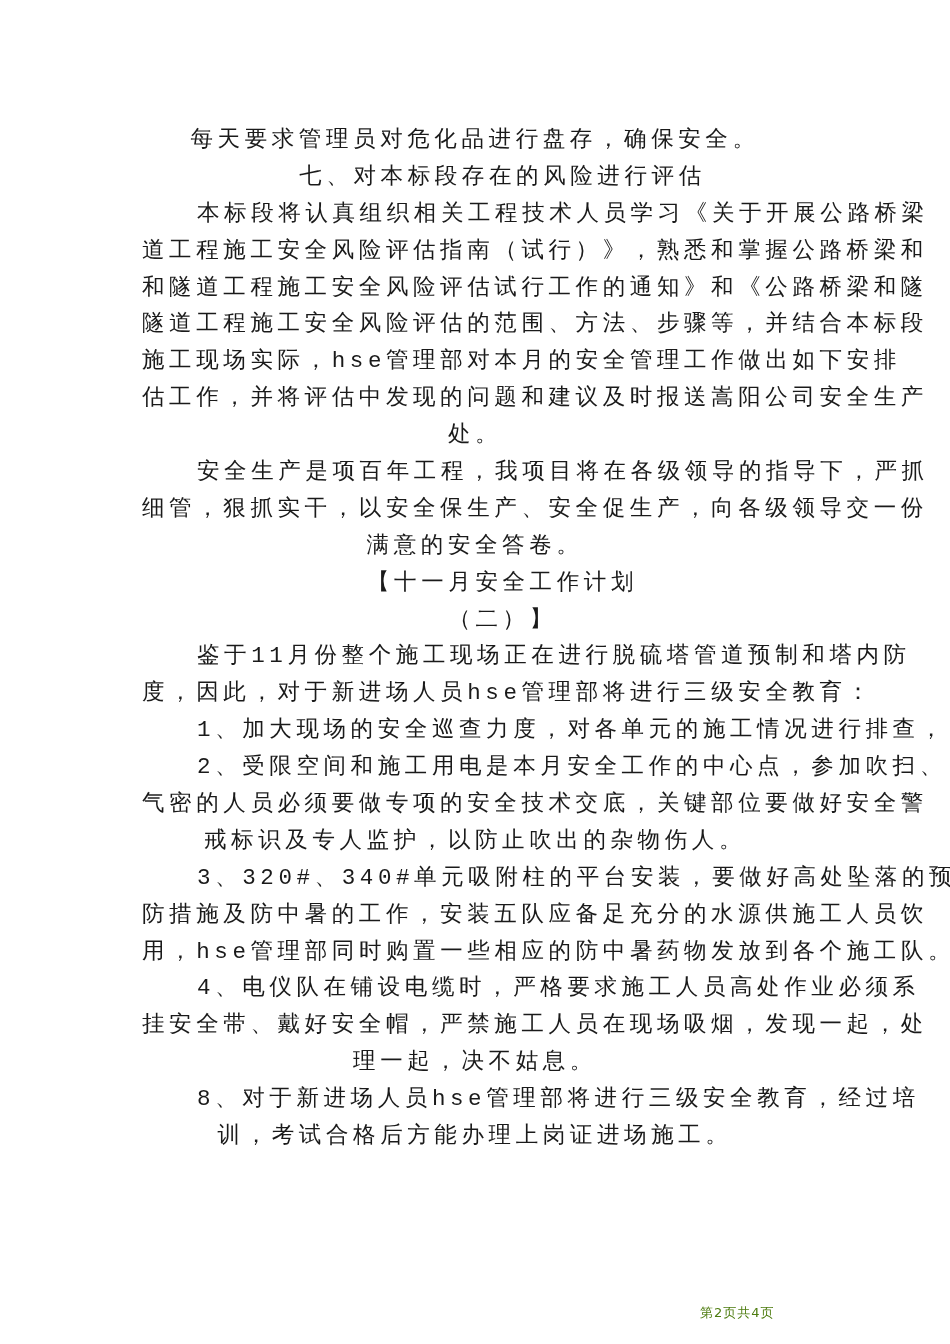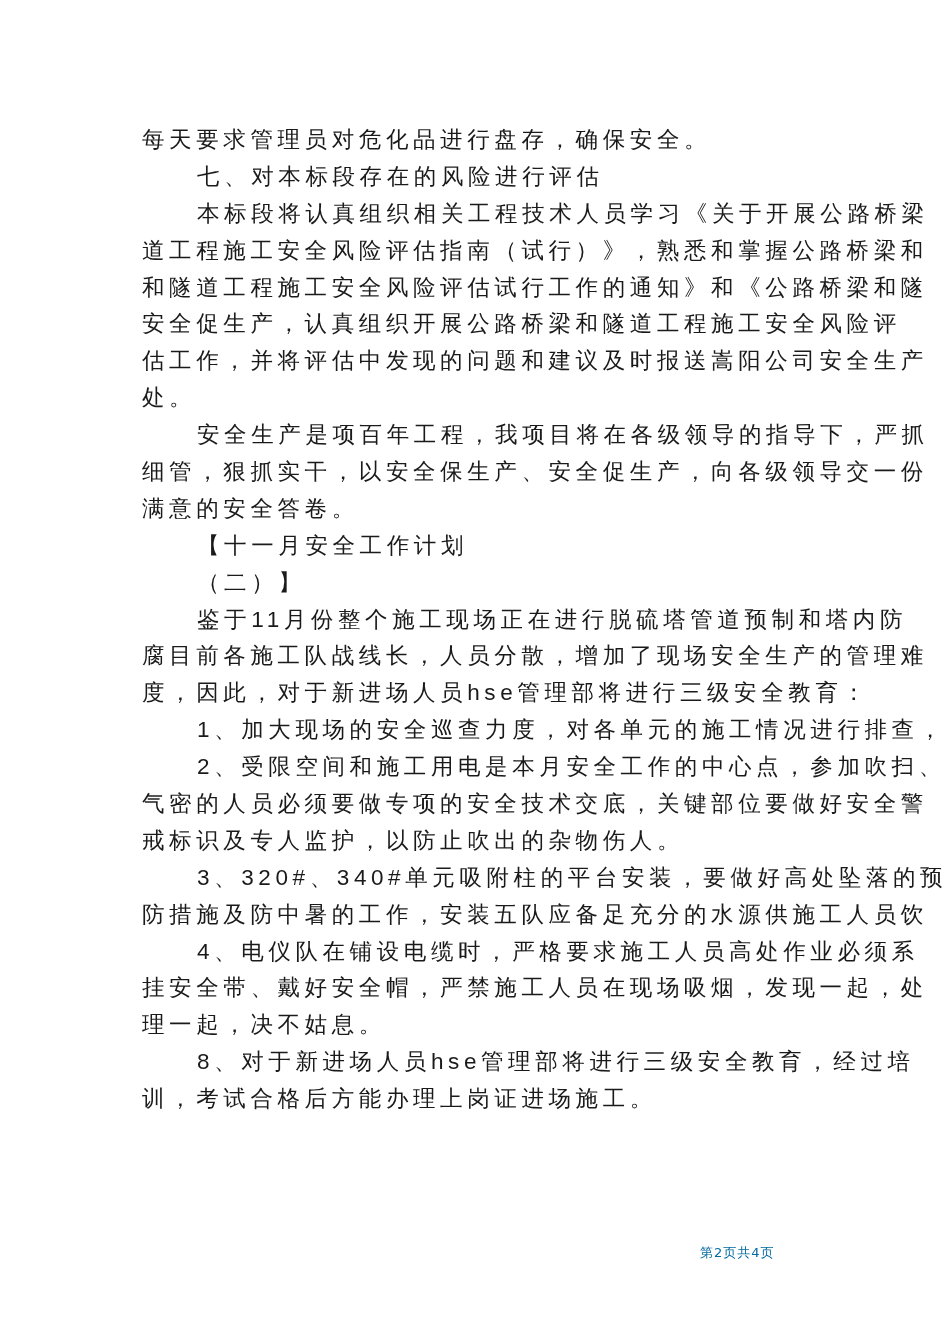--- a/index.html
+++ b/index.html
@@ -2,61 +2,63 @@
 <html><head>
   <meta charset="utf-8">
   <style>
     html, body { margin: 0; padding: 0; background: #ffffff; }
     body { width: 950px; height: 1344px; position: relative; overflow: hidden; }
     .page {
       position: absolute; left: 0; top: 0; width: 950px; height: 1344px; background: #ffffff;
     }
     .content {
       position: absolute; left: 142px; top: 122px; width: 666px;
-      font-family: Liberation Sans, sans-serif;
+      font-family: Liberation Mono, monospace;
       font-size: 22.5px;
       line-height: 36.9px;
       color: #1a1a1a;
       letter-spacing: 4.6px;
+      text-align: center;
     }
     .line { white-space: nowrap; height: 36.9px; }
     .indent { padding-left: 55px; }
     .footer {
-      position: absolute; left: 700px; top: 1244px; width: 120px;
+      position: absolute; left: 700px; top: 1304px; width: 120px;
       font-family: "DejaVu Sans", "Liberation Sans", sans-serif;
-      font-size: 13px; color: #0369a1; letter-spacing: 1px;
+      font-size: 13px; color: #4d7c0f; letter-spacing: 1px;
     }
   </style>
 </head>
 <body>
 
 <div class="page">
   <div class="content">
     <div class="line">每天要求管理员对危化品进行盘存，确保安全。</div>
     <div class="line indent">七、对本标段存在的风险进行评估</div>
     <div class="line indent">本标段将认真组织相关工程技术人员学习《关于开展公路桥梁</div>
     <div class="line">道工程施工安全风险评估指南（试行）》，熟悉和掌握公路桥梁和</div>
     <div class="line">和隧道工程施工安全风险评估试行工作的通知》和《公路桥梁和隧</div>
-    <div class="line">安全促生产，认真组织开展公路桥梁和隧道工程施工安全风险评</div>
+    <div class="line">隧道工程施工安全风险评估的范围、方法、步骤等，并结合本标段</div>
+    <div class="line">施工现场实际，hse管理部对本月的安全管理工作做出如下安排</div>
     <div class="line">估工作，并将评估中发现的问题和建议及时报送嵩阳公司安全生产</div>
     <div class="line">处。</div>
     <div class="line indent">安全生产是项百年工程，我项目将在各级领导的指导下，严抓</div>
     <div class="line">细管，狠抓实干，以安全保生产、安全促生产，向各级领导交一份</div>
     <div class="line">满意的安全答卷。</div>
     <div class="line indent">【十一月安全工作计划</div>
     <div class="line indent">（二）】</div>
     <div class="line indent">鉴于11月份整个施工现场正在进行脱硫塔管道预制和塔内防</div>
-    <div class="line">腐目前各施工队战线长，人员分散，增加了现场安全生产的管理难</div>
     <div class="line">度，因此，对于新进场人员hse管理部将进行三级安全教育：</div>
     <div class="line indent">1、加大现场的安全巡查力度，对各单元的施工情况进行排查，</div>
     <div class="line indent">2、受限空间和施工用电是本月安全工作的中心点，参加吹扫、</div>
     <div class="line">气密的人员必须要做专项的安全技术交底，关键部位要做好安全警</div>
     <div class="line">戒标识及专人监护，以防止吹出的杂物伤人。</div>
     <div class="line indent">3、320#、340#单元吸附柱的平台安装，要做好高处坠落的预</div>
     <div class="line">防措施及防中暑的工作，安装五队应备足充分的水源供施工人员饮</div>
+    <div class="line">用，hse管理部同时购置一些相应的防中暑药物发放到各个施工队。</div>
     <div class="line indent">4、电仪队在铺设电缆时，严格要求施工人员高处作业必须系</div>
     <div class="line">挂安全带、戴好安全帽，严禁施工人员在现场吸烟，发现一起，处</div>
     <div class="line">理一起，决不姑息。</div>
     <div class="line indent">8、对于新进场人员hse管理部将进行三级安全教育，经过培</div>
     <div class="line">训，考试合格后方能办理上岗证进场施工。</div>
   </div>
   <div class="footer">第2页共4页</div>
 </div>
 
 </body></html>

